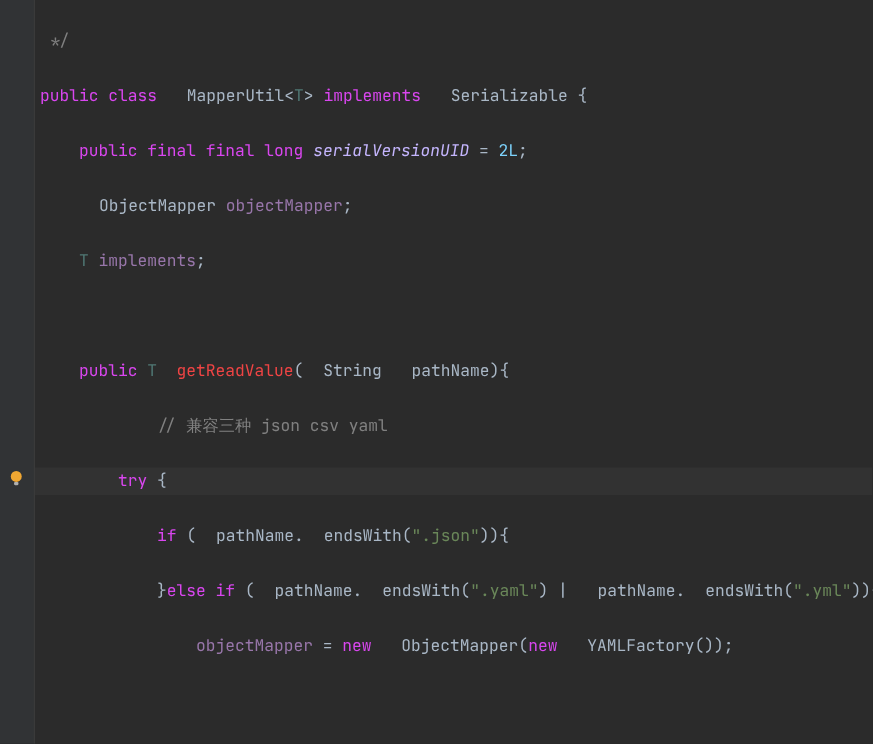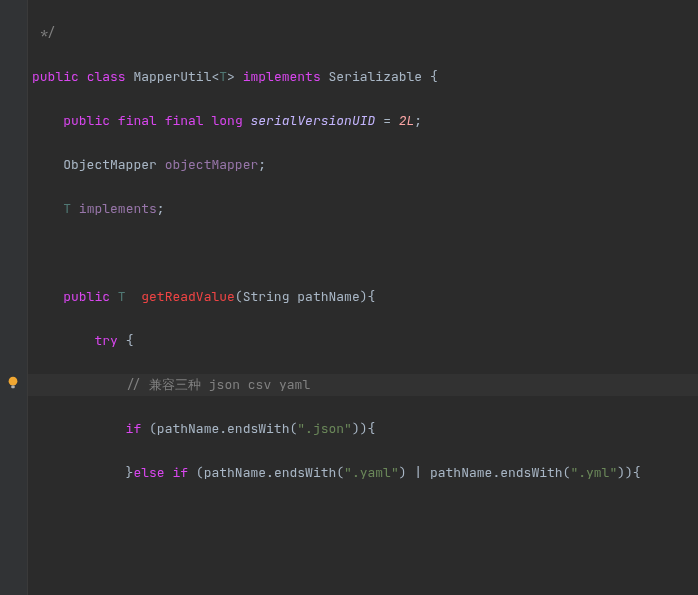--- a/index.html
+++ b/index.html
@@ -43,24 +43,24 @@
   .bulb {
     position: absolute;
     left: 6px;
     top: 374px;
     width: 14px;
     height: 14px;
     z-index: 2;
   }
   
   .kw { color: #d946ef; }
-  .ty { color: #a9b7c6; }
+  .ty { color: #a9b7c6; margin-left: 16px; }
   .tp { color: #507874; }
   .str { color: #6a8759; }
-  .num { color: #fca5a5; font-style: italic; }
+  .num { color: #7dd3fc; }
   .cm { color: #808080; }
   .fn { color: #ef4444; }
   .fld { color: #c4b5fd; font-style: italic; }
   .inst { color: #9876aa; }
   .pn { color: #a9b7c6; }
   .op { color: #a9b7c6; }
 </style>
 </head>
 <body>
 
@@ -74,24 +74,25 @@
 </div>
 
 <div class="code">
 <div class="line"><span class="cm"> */</span></div>
 <div class="line"><span class="kw">public</span> <span class="kw">class</span> <span class="ty">MapperUtil</span><span class="pn">&lt;</span><span class="tp">T</span><span class="pn">&gt;</span> <span class="kw">implements</span> <span class="ty">Serializable</span> <span class="pn">{</span></div>
 <div class="line">    <span class="kw">public</span> <span class="kw">final</span> <span class="kw">final</span> <span class="kw">long</span> <span class="fld">serialVersionUID</span> <span class="op">=</span> <span class="num">2L</span><span class="pn">;</span></div>
 <div class="line">    <span class="ty">ObjectMapper</span> <span class="inst">objectMapper</span><span class="pn">;</span></div>
 <div class="line">    <span class="tp">T</span> <span class="inst">implements</span><span class="pn">;</span></div>
 <div class="line"></div>
 <div class="line">    <span class="kw">public</span> <span class="tp">T</span>  <span class="fn">getReadValue</span><span class="pn">(</span><span class="ty">String</span> <span class="ty">pathName</span><span class="pn">){</span></div>
+<div class="line">            <span class="cm">// 兼容三种 json csv yaml</span></div>
 <div class="line">        <span class="kw">try</span> <span class="pn">{</span></div>
-<div class="line">            <span class="cm">// 兼容三种 json csv yaml</span></div>
 <div class="line">            <span class="kw">if</span> <span class="pn">(</span><span class="ty">pathName</span><span class="pn">.</span><span class="ty">endsWith</span><span class="pn">(</span><span class="str">".json"</span><span class="pn">)){</span></div>
 <div class="line">            <span class="pn">}</span><span class="kw">else</span> <span class="kw">if</span> <span class="pn">(</span><span class="ty">pathName</span><span class="pn">.</span><span class="ty">endsWith</span><span class="pn">(</span><span class="str">".yaml"</span><span class="pn">)</span> <span class="op">|</span> <span class="ty">pathName</span><span class="pn">.</span><span class="ty">endsWith</span><span class="pn">(</span><span class="str">".yml"</span><span class="pn">)){</span></div>
+<div class="line">                <span class="inst">objectMapper</span> <span class="op">=</span> <span class="kw">new</span> <span class="ty">ObjectMapper</span><span class="pn">(</span><span class="kw">new</span> <span class="ty">YAMLFactory</span><span class="pn">())</span><span class="pn">;</span></div>
 <div class="line">             </div>
 
 
 
 
 
 
 
 
 

